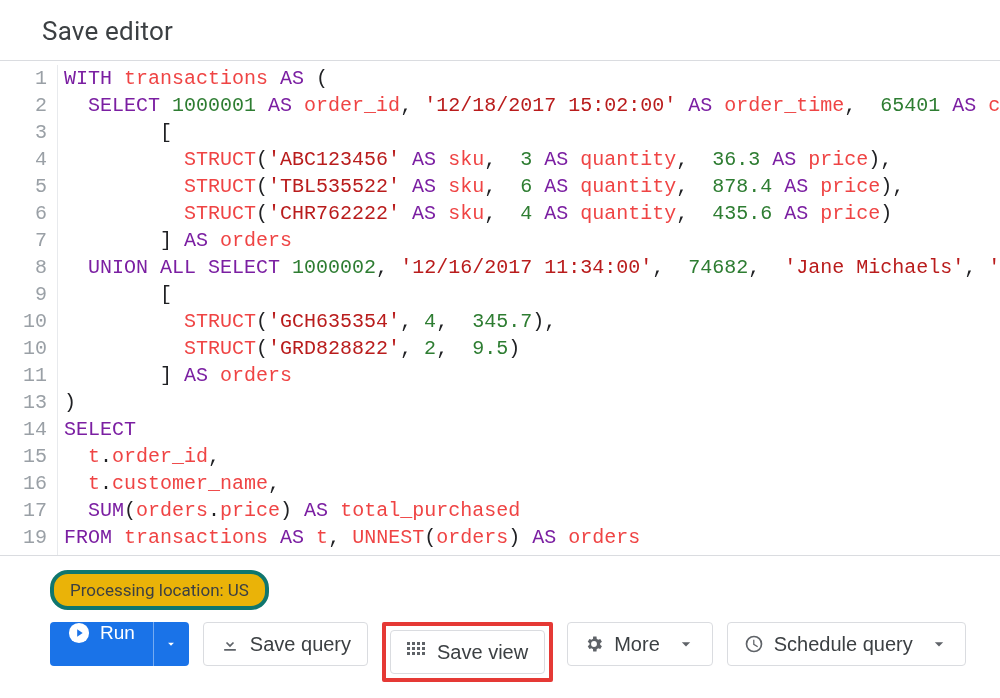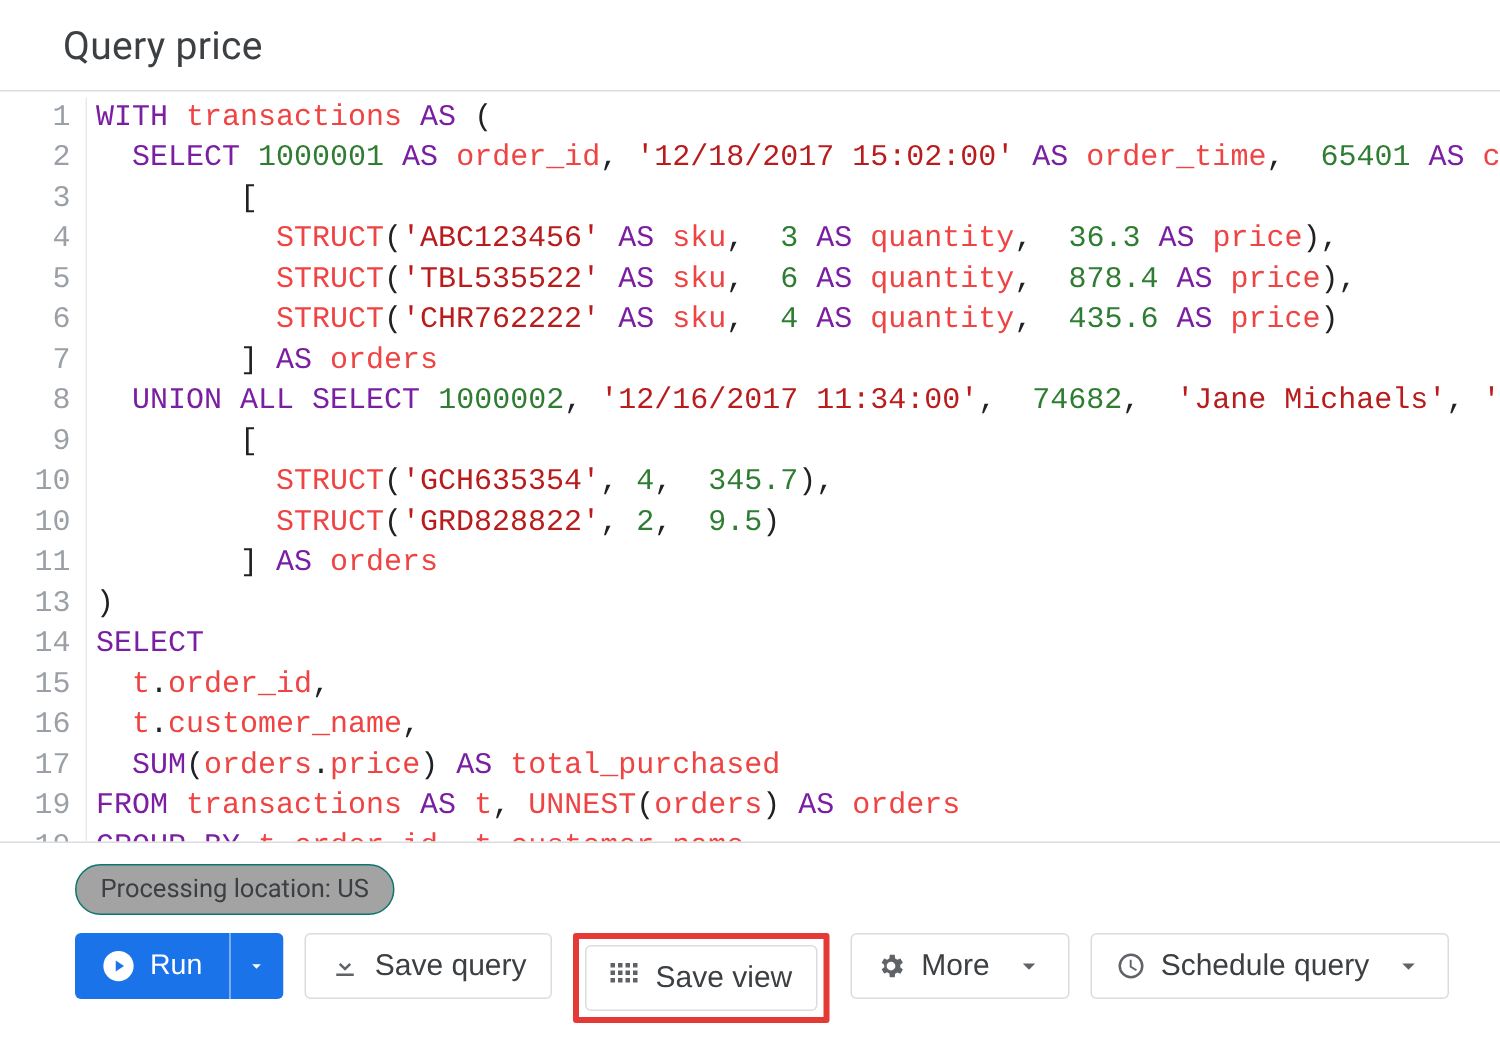--- a/index.html
+++ b/index.html
@@ -70,27 +70,27 @@
   .toolbar {
     flex: 0 0 auto;
     padding: 14px 0 16px 50px;
     display: flex;
     flex-direction: column;
     gap: 12px;
   }
   .chip {
     display: inline-flex;
     align-items: center;
-    background: #a3a3a3;
+    background: #eab308;
     color: #3c4043;
     border-radius: 18px;
     padding: 6px 16px;
     font-size: 17px;
     width: fit-content;
-    border: 1px solid #0f766e;
+    border: 4px solid #0f766e;
   }
   .btnrow {
     display: flex;
     align-items: stretch;
     gap: 14px;
   }
 
   .btn {
     display: inline-flex;
     align-items: center;
@@ -106,21 +106,21 @@
   }
   .btn svg, .btn .ico { width: 20px; height: 20px; fill: #5f6368; color:#5f6368; }
   .btn .chev { margin-left: 6px; }
 
   .btn-primary-group {
     display: inline-flex;
     height: 44px;
   }
   .btn-primary {
     display: inline-flex;
-    align-items: center;
+    align-items: flex-start;
     gap: 10px;
     background: #1a73e8;
     color: #fff;
     font-size: 19px;
     font-weight: 500;
     padding: 0 18px;
     border: none;
     border-radius: 4px 0 0 4px;
     cursor: pointer;
   }
@@ -154,21 +154,21 @@
   }
   .grid-ico span { background:#5f6368; width:3px; height:3px; }
 
 </style>
 </head>
 <body>
 
 <div class="container">
 
   <div class="header">
-    <span class="title">Query price</span>
+    <span class="title">Save editor</span>
   </div>
 
   <div class="editor">
     <div class="gutter" id="gutter">
         <div>1</div>
         <div>2</div>
         <div>3</div>
         <div>4</div>
         <div>5</div>
         <div>6</div>

